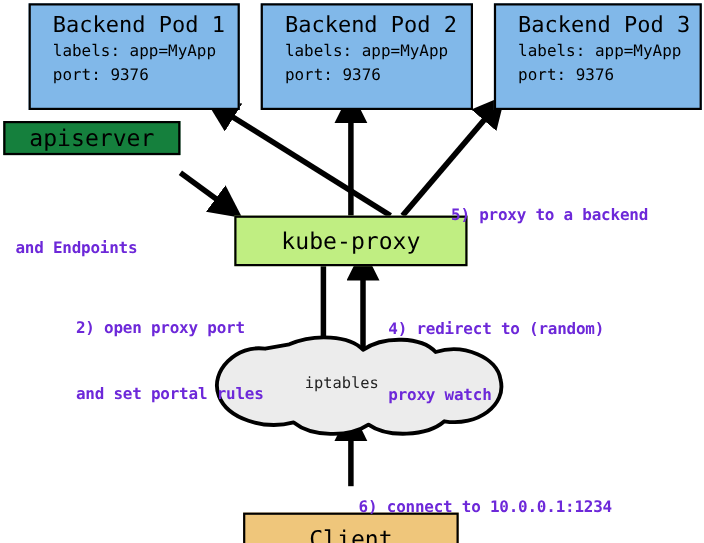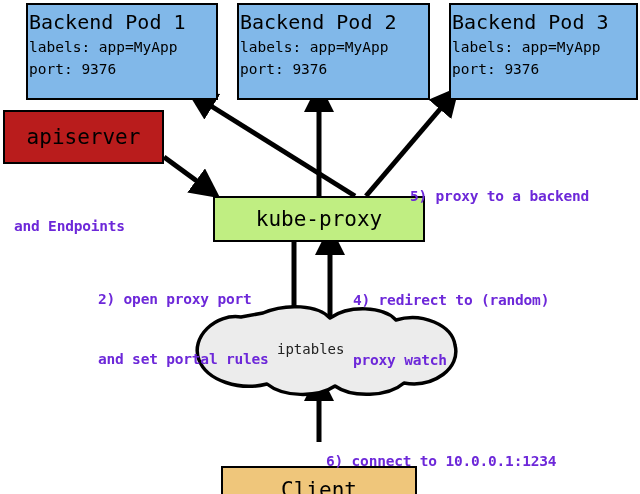--- a/index.html
+++ b/index.html
@@ -24,21 +24,21 @@
   }
   .node {
     position: absolute;
     box-sizing: border-box;
     border: 2px solid #000000;
     font-family: "DejaVu Sans Mono", monospace;
     color: #000000;
     z-index: 3;
   }
   .pod-box {
-    padding: 3px 0 0 1px;
+    padding: 3px 0 0 20px;
   }
   .pod-title {
     font-size: 20px;
     line-height: 28px;
     white-space: nowrap;
   }
   .pod-line {
     font-size: 14.5px;
     line-height: 22px;
     white-space: nowrap;
@@ -122,39 +122,39 @@
     <div class="pod-line">labels: app=MyApp</div>
     <div class="pod-line">port: 9376</div>
   </div>
 
   <div class="node pod-box" style="left:449px; top:3px; width:189px; height:97px; background:#81b8e9;">
     <div class="pod-title">Backend Pod 3</div>
     <div class="pod-line">labels: app=MyApp</div>
     <div class="pod-line">port: 9376</div>
   </div>
 
-  <div class="node plain-node" style="left:3px; top:110px; width:161px; height:54px; background:#b91c1c;align-items:center;">
+  <div class="node plain-node" style="left:3px; top:110px; width:161px; height:31px; background:#15803d;align-items:center;">
     <span>apiserver</span>
   </div>
 
   <div class="node plain-node" style="left:213px; top:196px; width:212px; height:46px; background:#c0ee82;">
     <span>kube-proxy</span>
   </div>
 
   <div class="cloud-label" style="left:277px; top:341px;">iptables</div>
 
   <div class="node plain-node" style="left:221px; top:442px; width:196px; height:48px; background:#efc67b;margin-top:24px;">
     <span>Client</span>
   </div>
 
   <div class="step" style="left:14px; top:176px;">
     <div>and Endpoints</div>
   </div>
 
-  <div class="step" style="left:69px; top:249px;margin-left:29px;">
+  <div class="step" style="left:69px; top:249px;">
     <div>2) open proxy port</div>
     <div>and set portal rules</div>
   </div>
 
   <div class="step" style="left:326px; top:411px;">
     <div>6) connect to 10.0.0.1:1234</div>
   </div>
 
   <div class="step" style="left:353px; top:250px;">
     <div>4) redirect to (random)</div>

